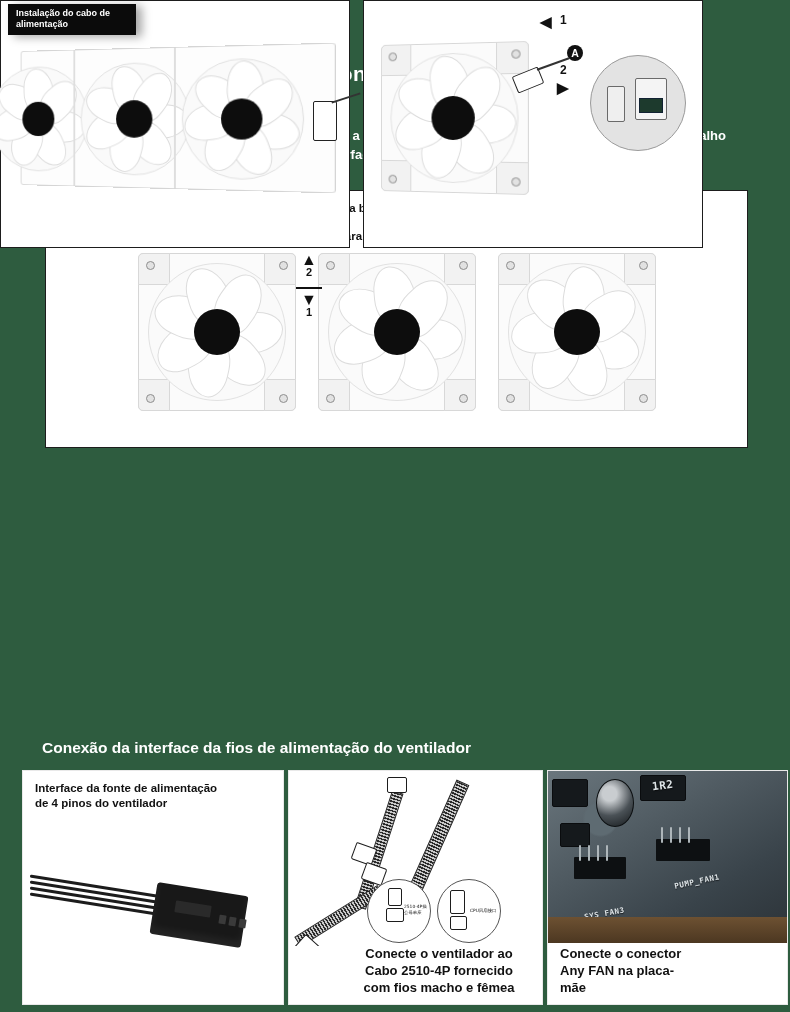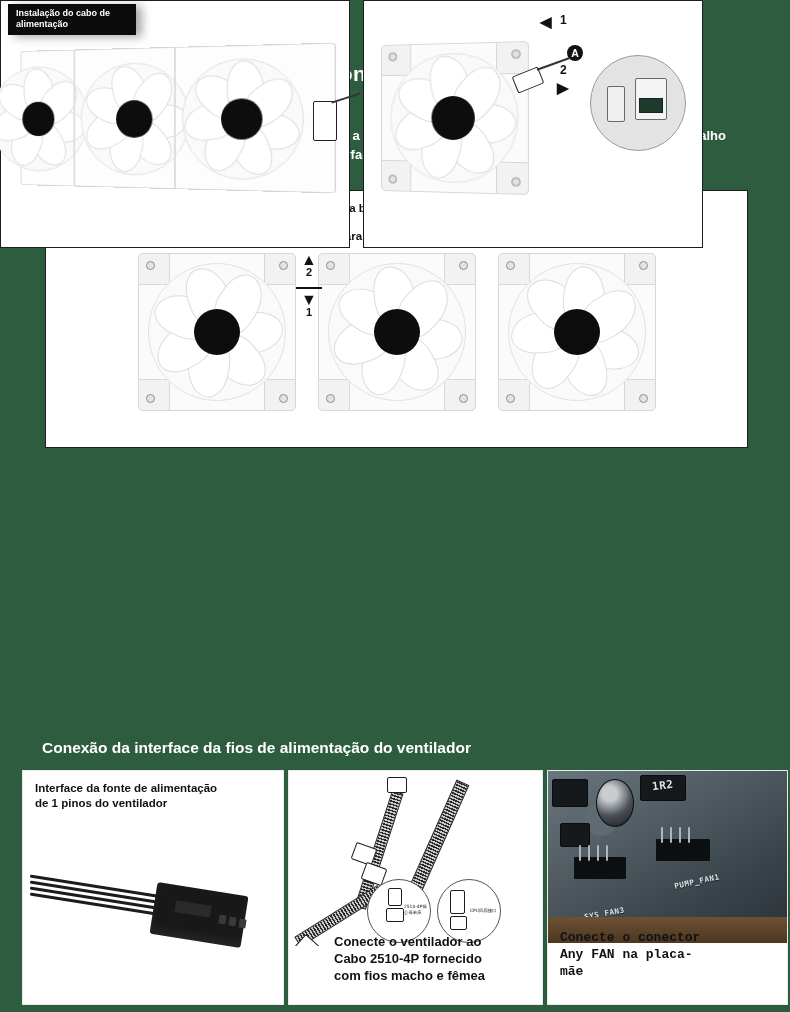--- a/index.html
+++ b/index.html
@@ -71,22 +71,22 @@
   .card-note{
     position:absolute;color:#111;font-weight:700;
     font-size:11.5px;line-height:15px;white-space:pre-line;
   }
   #note-connector{left:12px;top:10px;}
   .caption{
     position:absolute;left:0;width:100%;bottom:8px;
     color:#111;font-weight:700;font-size:13px;line-height:17px;
     white-space:pre-line;
   }
-  #caption-splitter{left:45px;width:210px;text-align:left;bottom:20px;}
-  #caption-mobo{left:12px;width:225px;text-align:left;bottom:24px;font-family:Liberation Mono, monospace;}
+  #caption-splitter{left:45px;width:210px;text-align:center;bottom:8px;}
+  #caption-mobo{left:12px;width:225px;text-align:left;bottom:8px;}
 
   
   .fan{position:absolute;}
   .fan-frame{
     position:absolute;inset:0;background:#fbfbfb;
     border:1px solid #d6d6d6;border-radius:5px;
   }
   .fan-corner{
     position:absolute;width:30px;height:30px;background:#f2f2f2;
     border:1px solid #d8d8d8;
@@ -368,21 +368,21 @@
     </div>
 
     <div class="tag" id="tag-cable">Instalação do cabo de
 alimentação</div>
   </div>
 
   <div class="section-heading">Conexão da interface da fios de alimentação do ventilador</div>
 
   <div class="card" id="card-connector">
     <div class="card-note" id="note-connector">Interface da fonte de alimentação
-de 1 pinos do ventilador</div>
+de 4 pinos do ventilador</div>
     <div style="position:absolute;left:0;top:56px;width:100%;height:160px;background:#fff;overflow:hidden;">
       <div class="wire" style="left:6px;top:60px;width:160px;transform:rotate(9deg);"></div>
       <div class="wire" style="left:6px;top:66px;width:160px;transform:rotate(9deg);"></div>
       <div class="wire" style="left:6px;top:72px;width:160px;transform:rotate(9deg);"></div>
       <div class="wire" style="left:6px;top:78px;width:160px;transform:rotate(9deg);"></div>
       <div class="conn-body" style="left:130px;top:62px;width:92px;height:52px;transform:rotate(9deg);"></div>
       <div class="conn-pin" style="left:196px;top:88px;width:7px;height:9px;background:#3a3a3a;transform:rotate(9deg);"></div>
       <div class="conn-pin" style="left:206px;top:90px;width:7px;height:9px;background:#3a3a3a;transform:rotate(9deg);"></div>
       <div class="conn-pin" style="left:216px;top:92px;width:7px;height:9px;background:#3a3a3a;transform:rotate(9deg);"></div>
       <div class="conn-pin" style="left:152px;top:76px;width:36px;height:12px;background:#2a2a2a;transform:rotate(9deg);"></div>

